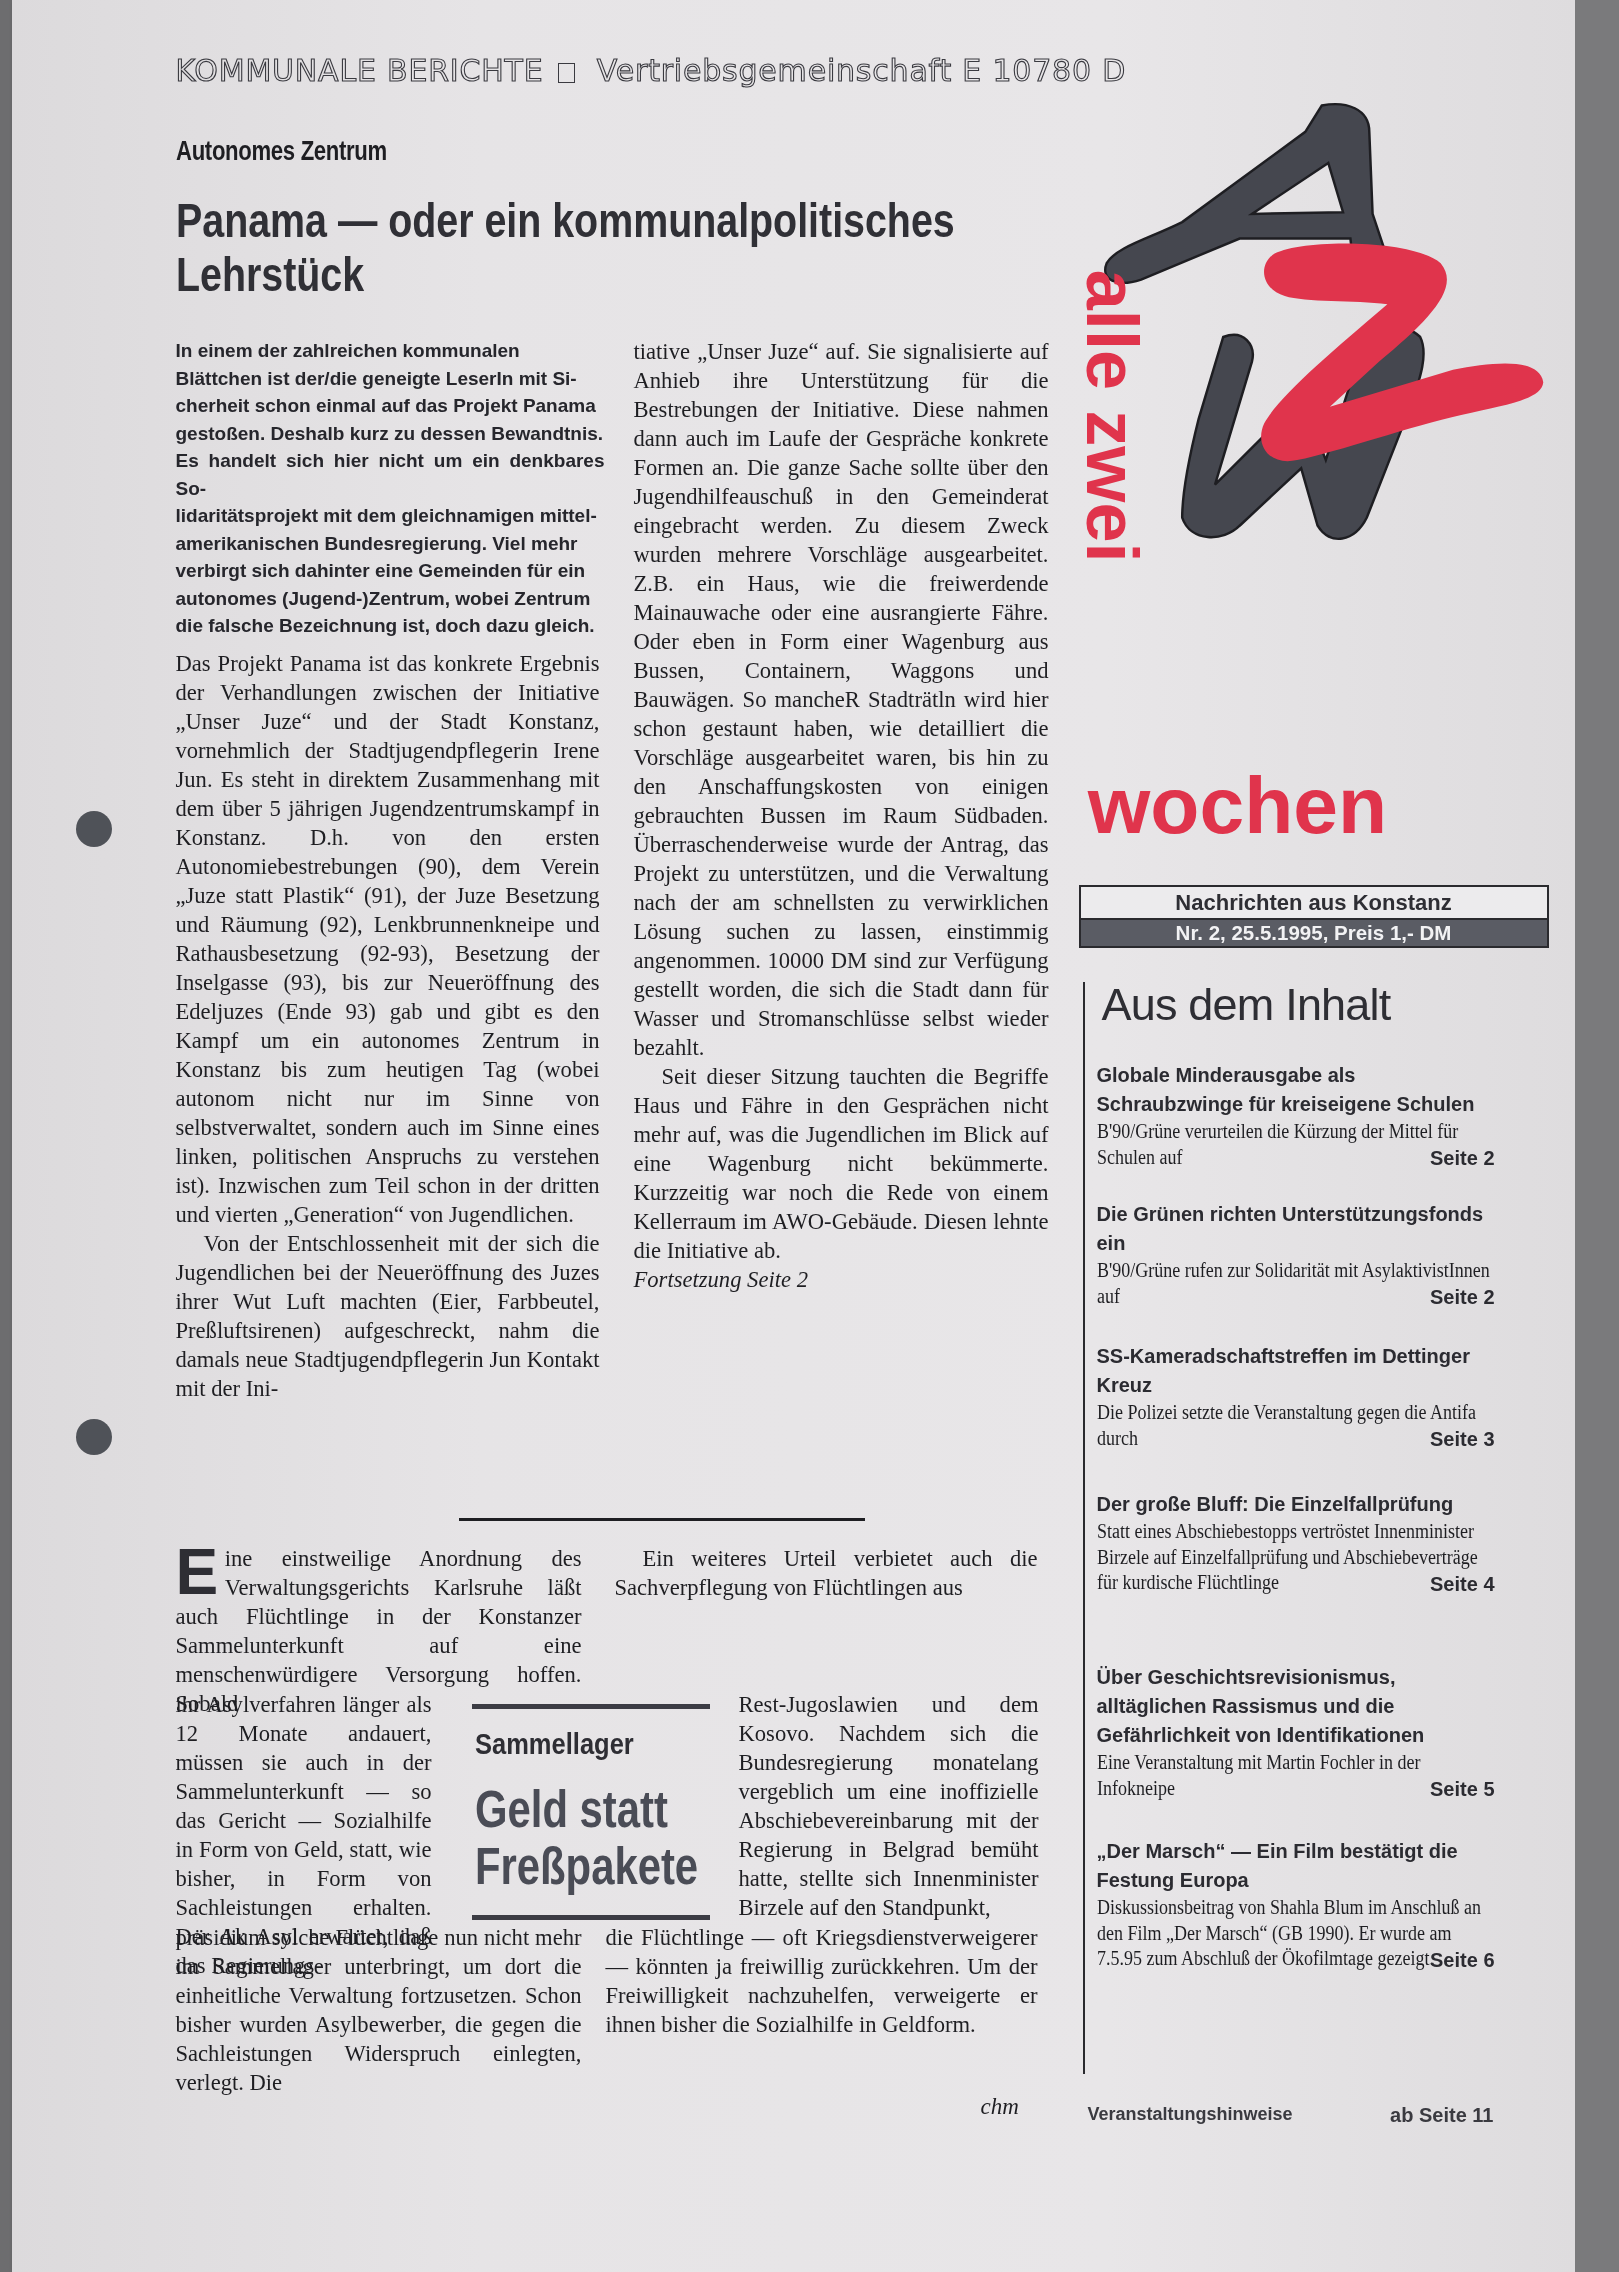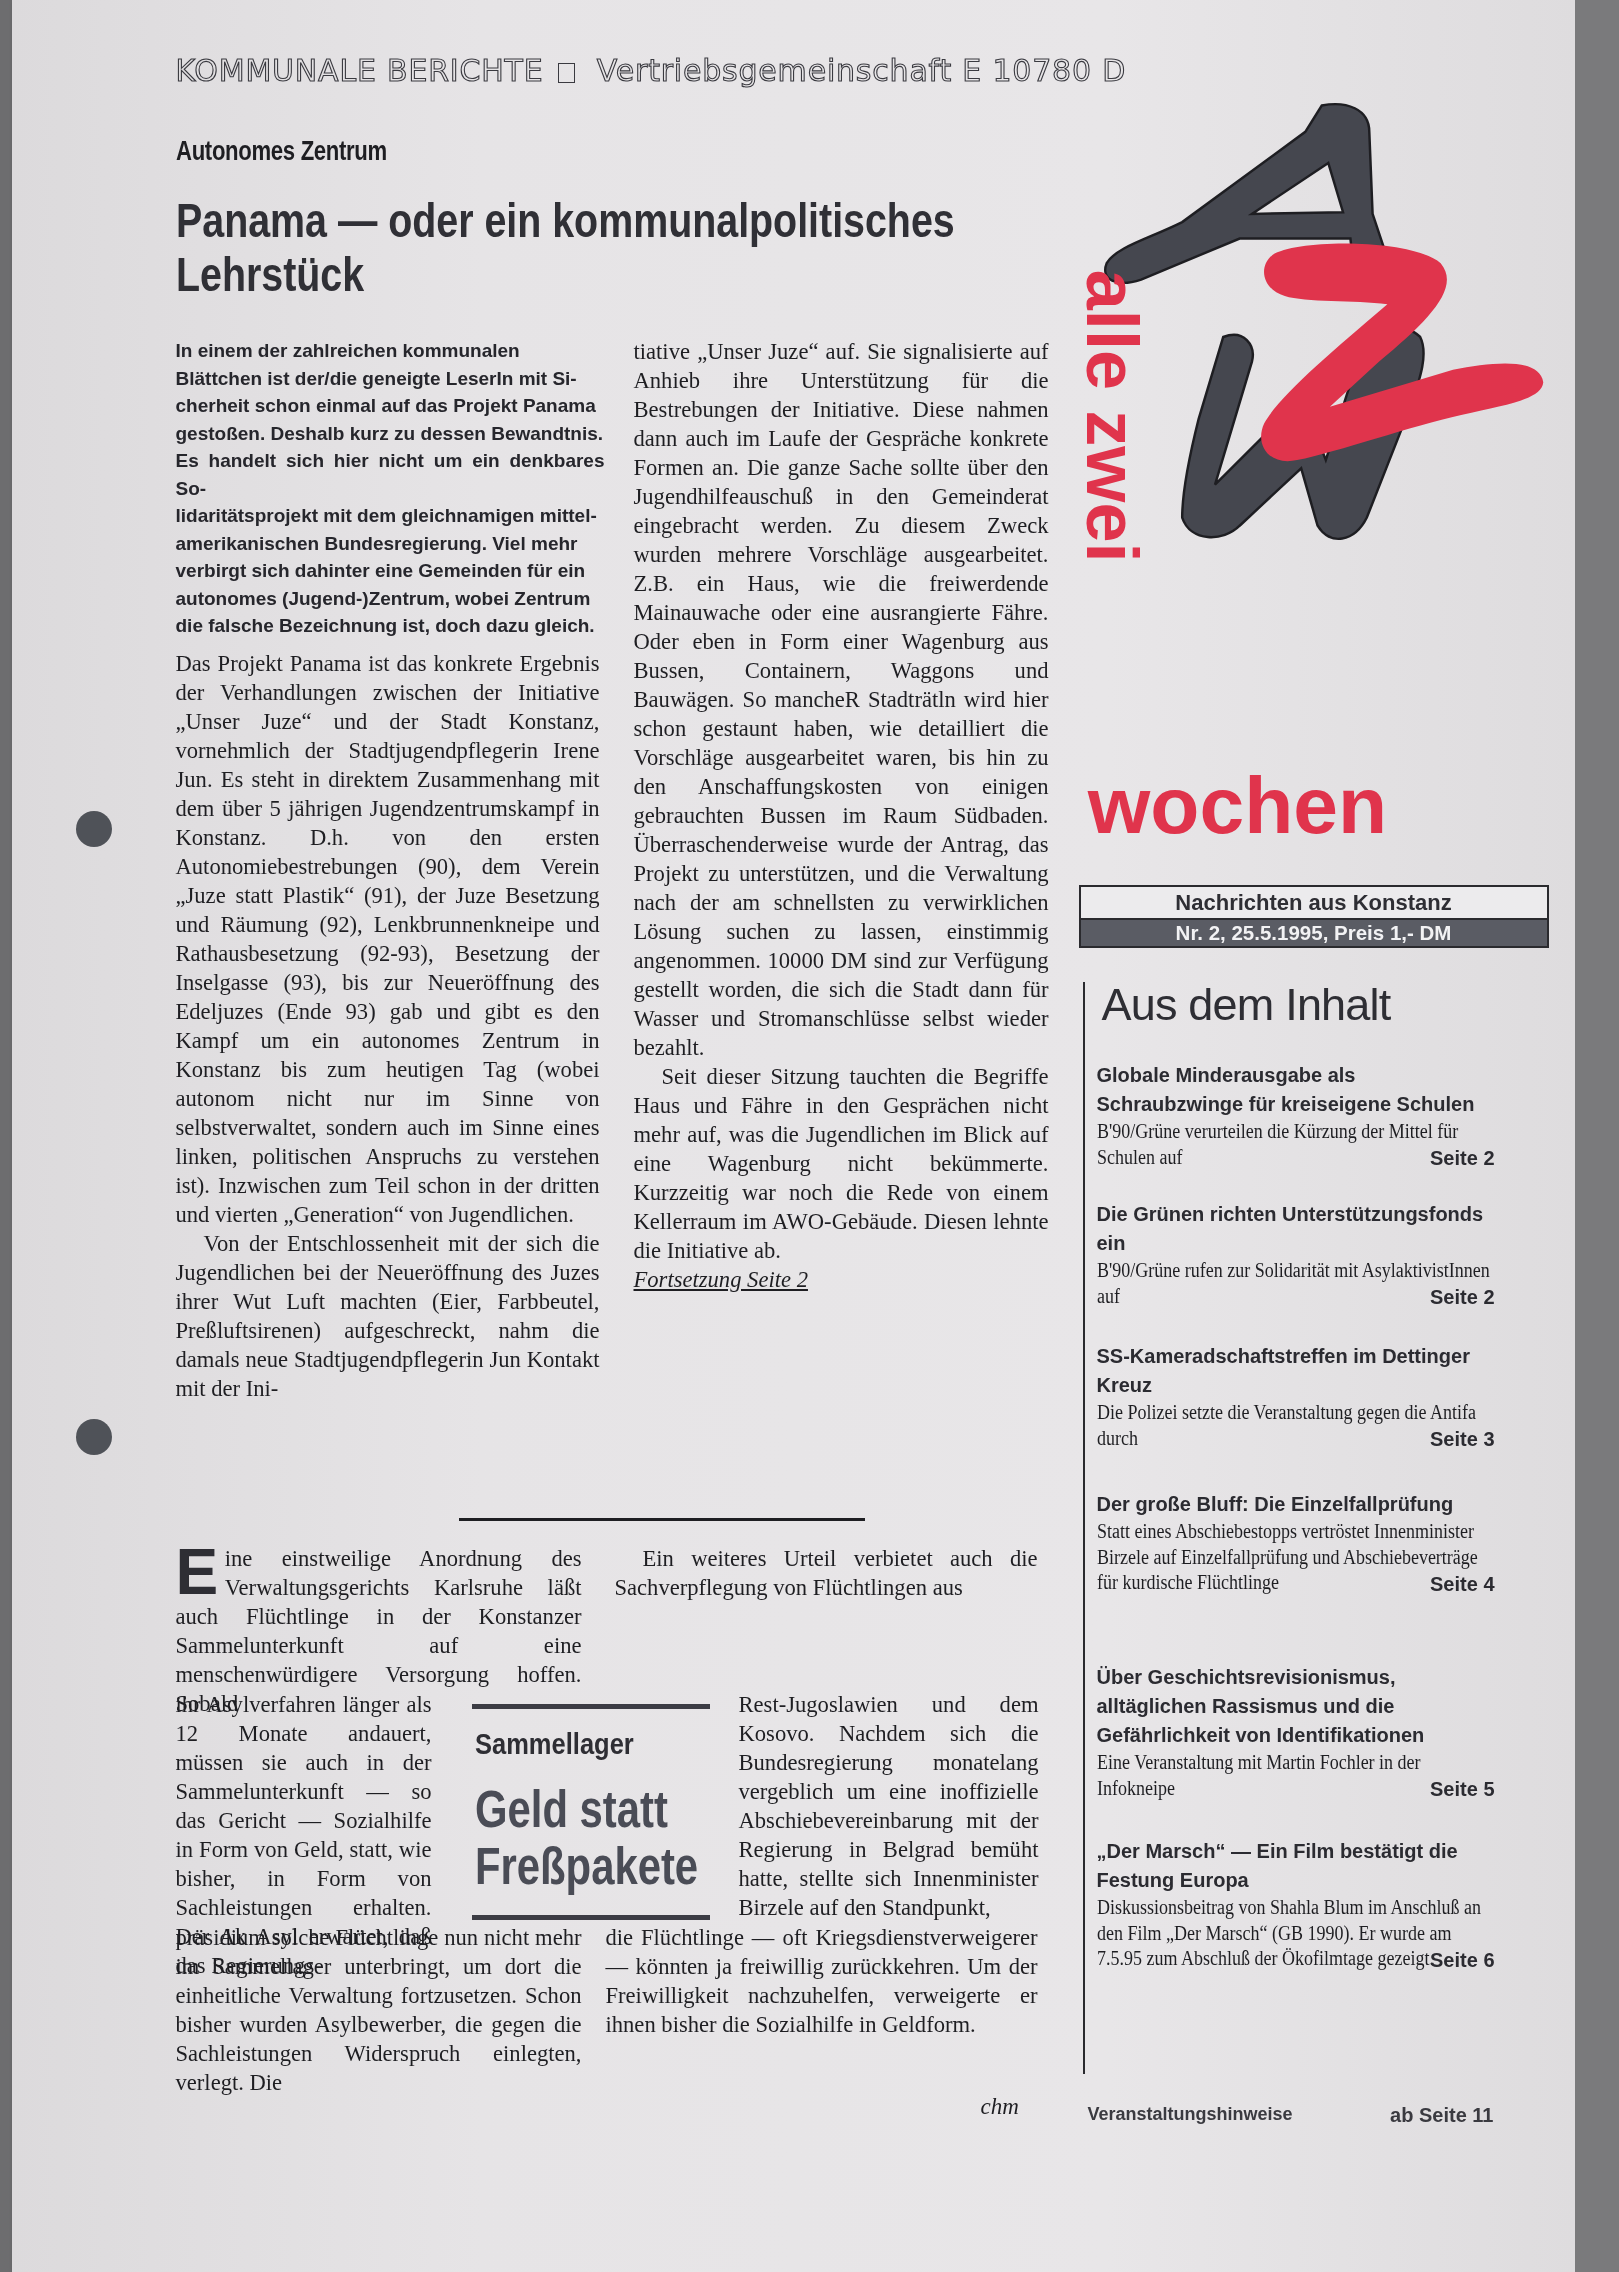--- a/index.html
+++ b/index.html
@@ -26,21 +26,21 @@
   .kicker { position:absolute; left:164px; top:136px; font-family:"Liberation Sans", sans-serif; font-weight:bold; font-size:27px; transform:scaleX(0.82); transform-origin:left; letter-spacing:-0.4px; }
   .headline { position:absolute; left:164px; top:194px; font-family:"Liberation Sans", sans-serif; font-weight:bold; font-size:48px; line-height:54px; transform:scaleX(0.82); transform-origin:left; color:#303036; width:985px; }
   .col { position:absolute; text-align:justify; }
   .lead { left:164px; top:337px; width:429px; font-family:"Liberation Sans", sans-serif; font-weight:bold; font-size:19px; line-height:27.5px; color:#26262c; }
   .lead span { display:block; }
   .body { font-size:22.6px; line-height:29px; }
   .body p { margin:0; }
   .body p.indent { text-indent:28px; }
   .c1 { left:164px; top:649px; width:424px; }
   .c2 { left:622px; top:337px; width:415px; }
-  .cont { font-style:italic;text-decoration:underline; }
+  .cont { font-style:italic; }
   .divider { position:absolute; left:447px; top:1518px; width:406px; height:3.3px; background:#1e1e22; }
   .drop { float:left; font-family:"Liberation Sans", sans-serif; font-weight:bold; font-size:64px; line-height:51px; margin:3.3px 6.6px 0 0; color:#2e2e34; }
   .c3a { left:164px; top:1544px; width:406px; }
   .c3b { left:164px; top:1690px; width:256px; }
   .c3c { left:164px; top:1923px; width:406px; }
   .c4a { left:603px; top:1544px; width:423px; }
   .c4b { left:727px; top:1690px; width:300px; }
   .c4c { left:594px; top:1923px; width:432px; }
   .sig { position:absolute; left:969px; top:2094px; font-style:italic; font-size:23px; }
   .boxout { position:absolute; left:460px; top:1704px; width:238px; }

